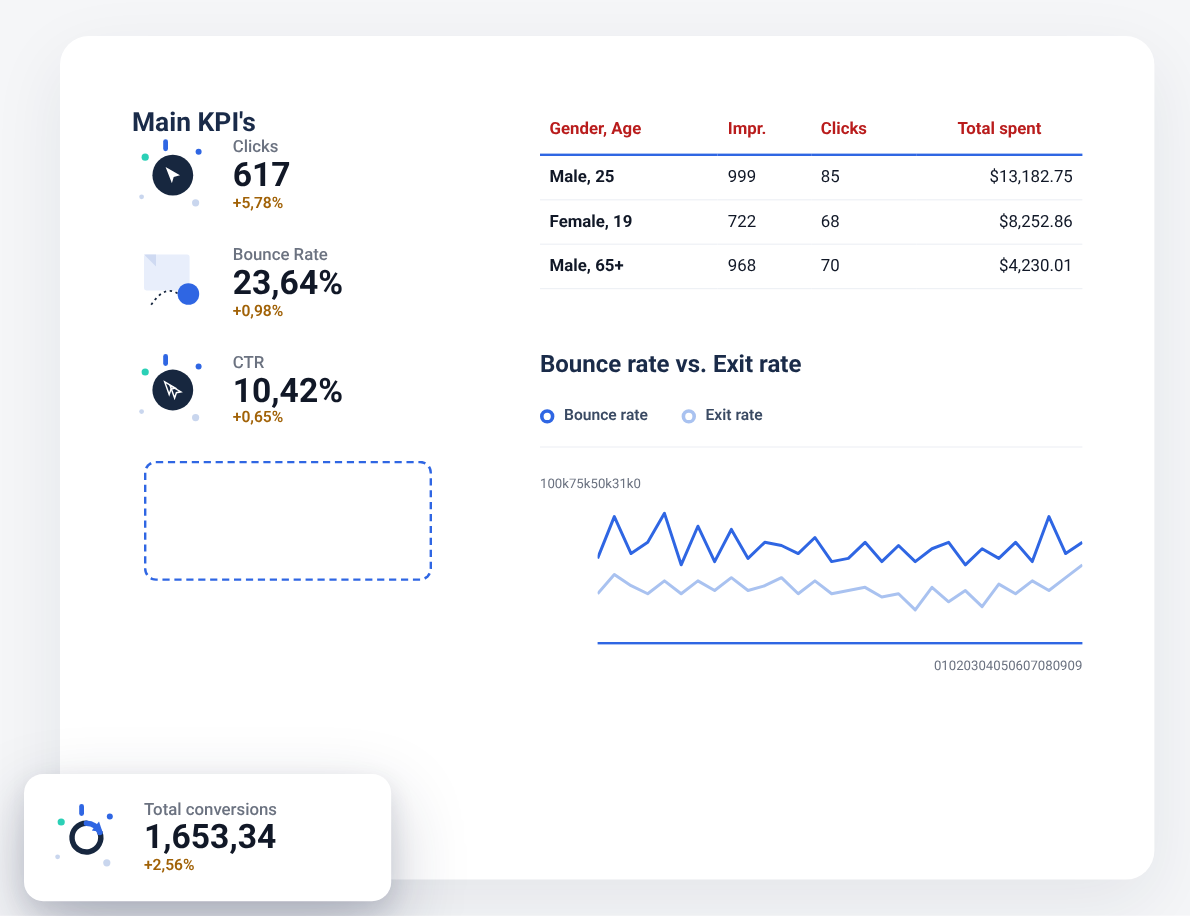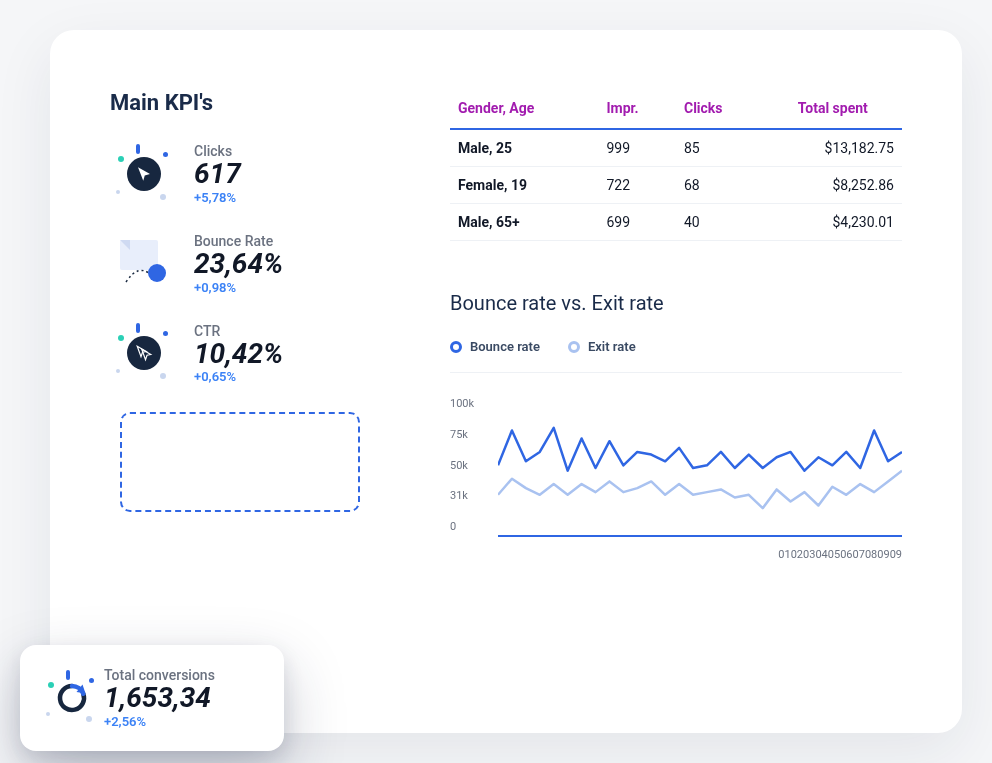--- a/index.html
+++ b/index.html
@@ -23,93 +23,92 @@
     display: flex;
     gap: 60px;
   }
   .left-col { flex: 0 0 280px; position: relative; }
   .right-col { flex: 1; }
 
   h2.section-title {
     font-size: 22px;
     font-weight: 700;
     color: #1a2b49;
-    margin-bottom: 28px;
   }
 
   
   .kpi-item {
     display: flex;
     align-items: center;
     gap: 20px;
     margin-bottom: 28px;
     padding-left: 4px;
   }
   .kpi-icon {
     width: 60px;
     height: 60px;
     position: relative;
     flex-shrink: 0;
   }
   .kpi-text { display: flex; flex-direction: column; }
   .kpi-label { font-size: 14px; color: #6b7280; font-weight: 500; }
-  .kpi-value { font-size: 28px; font-weight: 700; color: #111827; line-height: 1.1; font-style: italic; }
-  .kpi-change { font-size: 13px; font-weight: 600; color: #3b82f6; }
+  .kpi-value { font-size: 28px; font-weight: 700; color: #111827; line-height: 1.1; }
+  .kpi-change { font-size: 13px; font-weight: 600; color: #a16207; }
 
   
   .dashed-box {
     border: 2px dashed #2f66e3;
     border-radius: 10px;
     height: 100px;
     width: 240px;
     margin-top: 8px;
     margin-left: 10px;
   }
   .float-card {
     position: absolute;
     left: 20px;
     bottom: 12px;
-    width: 264px;
+    width: 306px;
     background: #ffffff;
     border-radius: 16px;
     box-shadow: 0 24px 60px rgba(30,40,70,0.25), 0 8px 20px rgba(30,40,70,0.12);
     padding: 22px 24px;
     display: flex;
     align-items: center;
-    gap: 4px;
+    gap: 20px;
   }
 
   
   table.demo {
     width: 100%;
     border-collapse: collapse;
     font-size: 14px;
     margin-bottom: 50px;
   }
   table.demo th {
     text-align: left;
     font-weight: 700;
-    color: #a21caf;
+    color: #b91c1c;
     padding: 10px 8px 12px 8px;
     border-bottom: 2px solid #2f66e3;
   }
   table.demo th:last-child { text-align: center; }
   table.demo td {
     padding: 10px 8px;
     color: #111827;
     border-bottom: 1px solid #eef1f5;
     margin-top: 11px;
   }
   table.demo td:first-child { font-weight: 700; }
   table.demo td:last-child { text-align: right; }
 
   
   .chart-title {
     font-size: 20px;
-    font-weight: 400;
+    font-weight: 700;
     color: #1a2b49;
     margin-bottom: 24px;
   }
   .legend {
     display: flex;
     gap: 28px;
     font-size: 13px;
     font-weight: 600;
     color: #3a4a63;
     margin-bottom: 28px;
@@ -120,21 +119,20 @@
   .legend-marker {
     width: 12px; height: 12px; border-radius: 50%;
     border: 3px solid;
     background: #fff;
   }
   .chart-area { position: relative; height: 160px; }
   .y-axis {
     position: absolute; left: 0; top: 0; bottom: 24px;
     width: 40px;
     display: flex;
-    flex-direction: column;
     justify-content: space-between;
     font-size: 11px;
     color: #6b7280;
   }
   .y-axis div { transform: translateY(-4px); }
   .plot {
     position: absolute;
     left: 48px; right: 0; top: 0; bottom: 24px;
     border-bottom: 2px solid #2f66e3;
   }
@@ -276,22 +274,22 @@
             <td>$13,182.75</td>
           </tr>
           <tr>
             <td>Female, 19</td>
             <td>722</td>
             <td>68</td>
             <td>$8,252.86</td>
           </tr>
           <tr>
             <td>Male, 65+</td>
-            <td>699</td>
-            <td>40</td>
+            <td>968</td>
+            <td>70</td>
             <td>$4,230.01</td>
           </tr>
         </tbody>
     </table>
 
     <div class="chart-title">Bounce rate vs. Exit rate</div>
 
     <div class="legend">
       <div class="legend-item">
         <span class="legend-marker" id="lm0" style="border-color: rgb(47, 102, 227);"></span>

